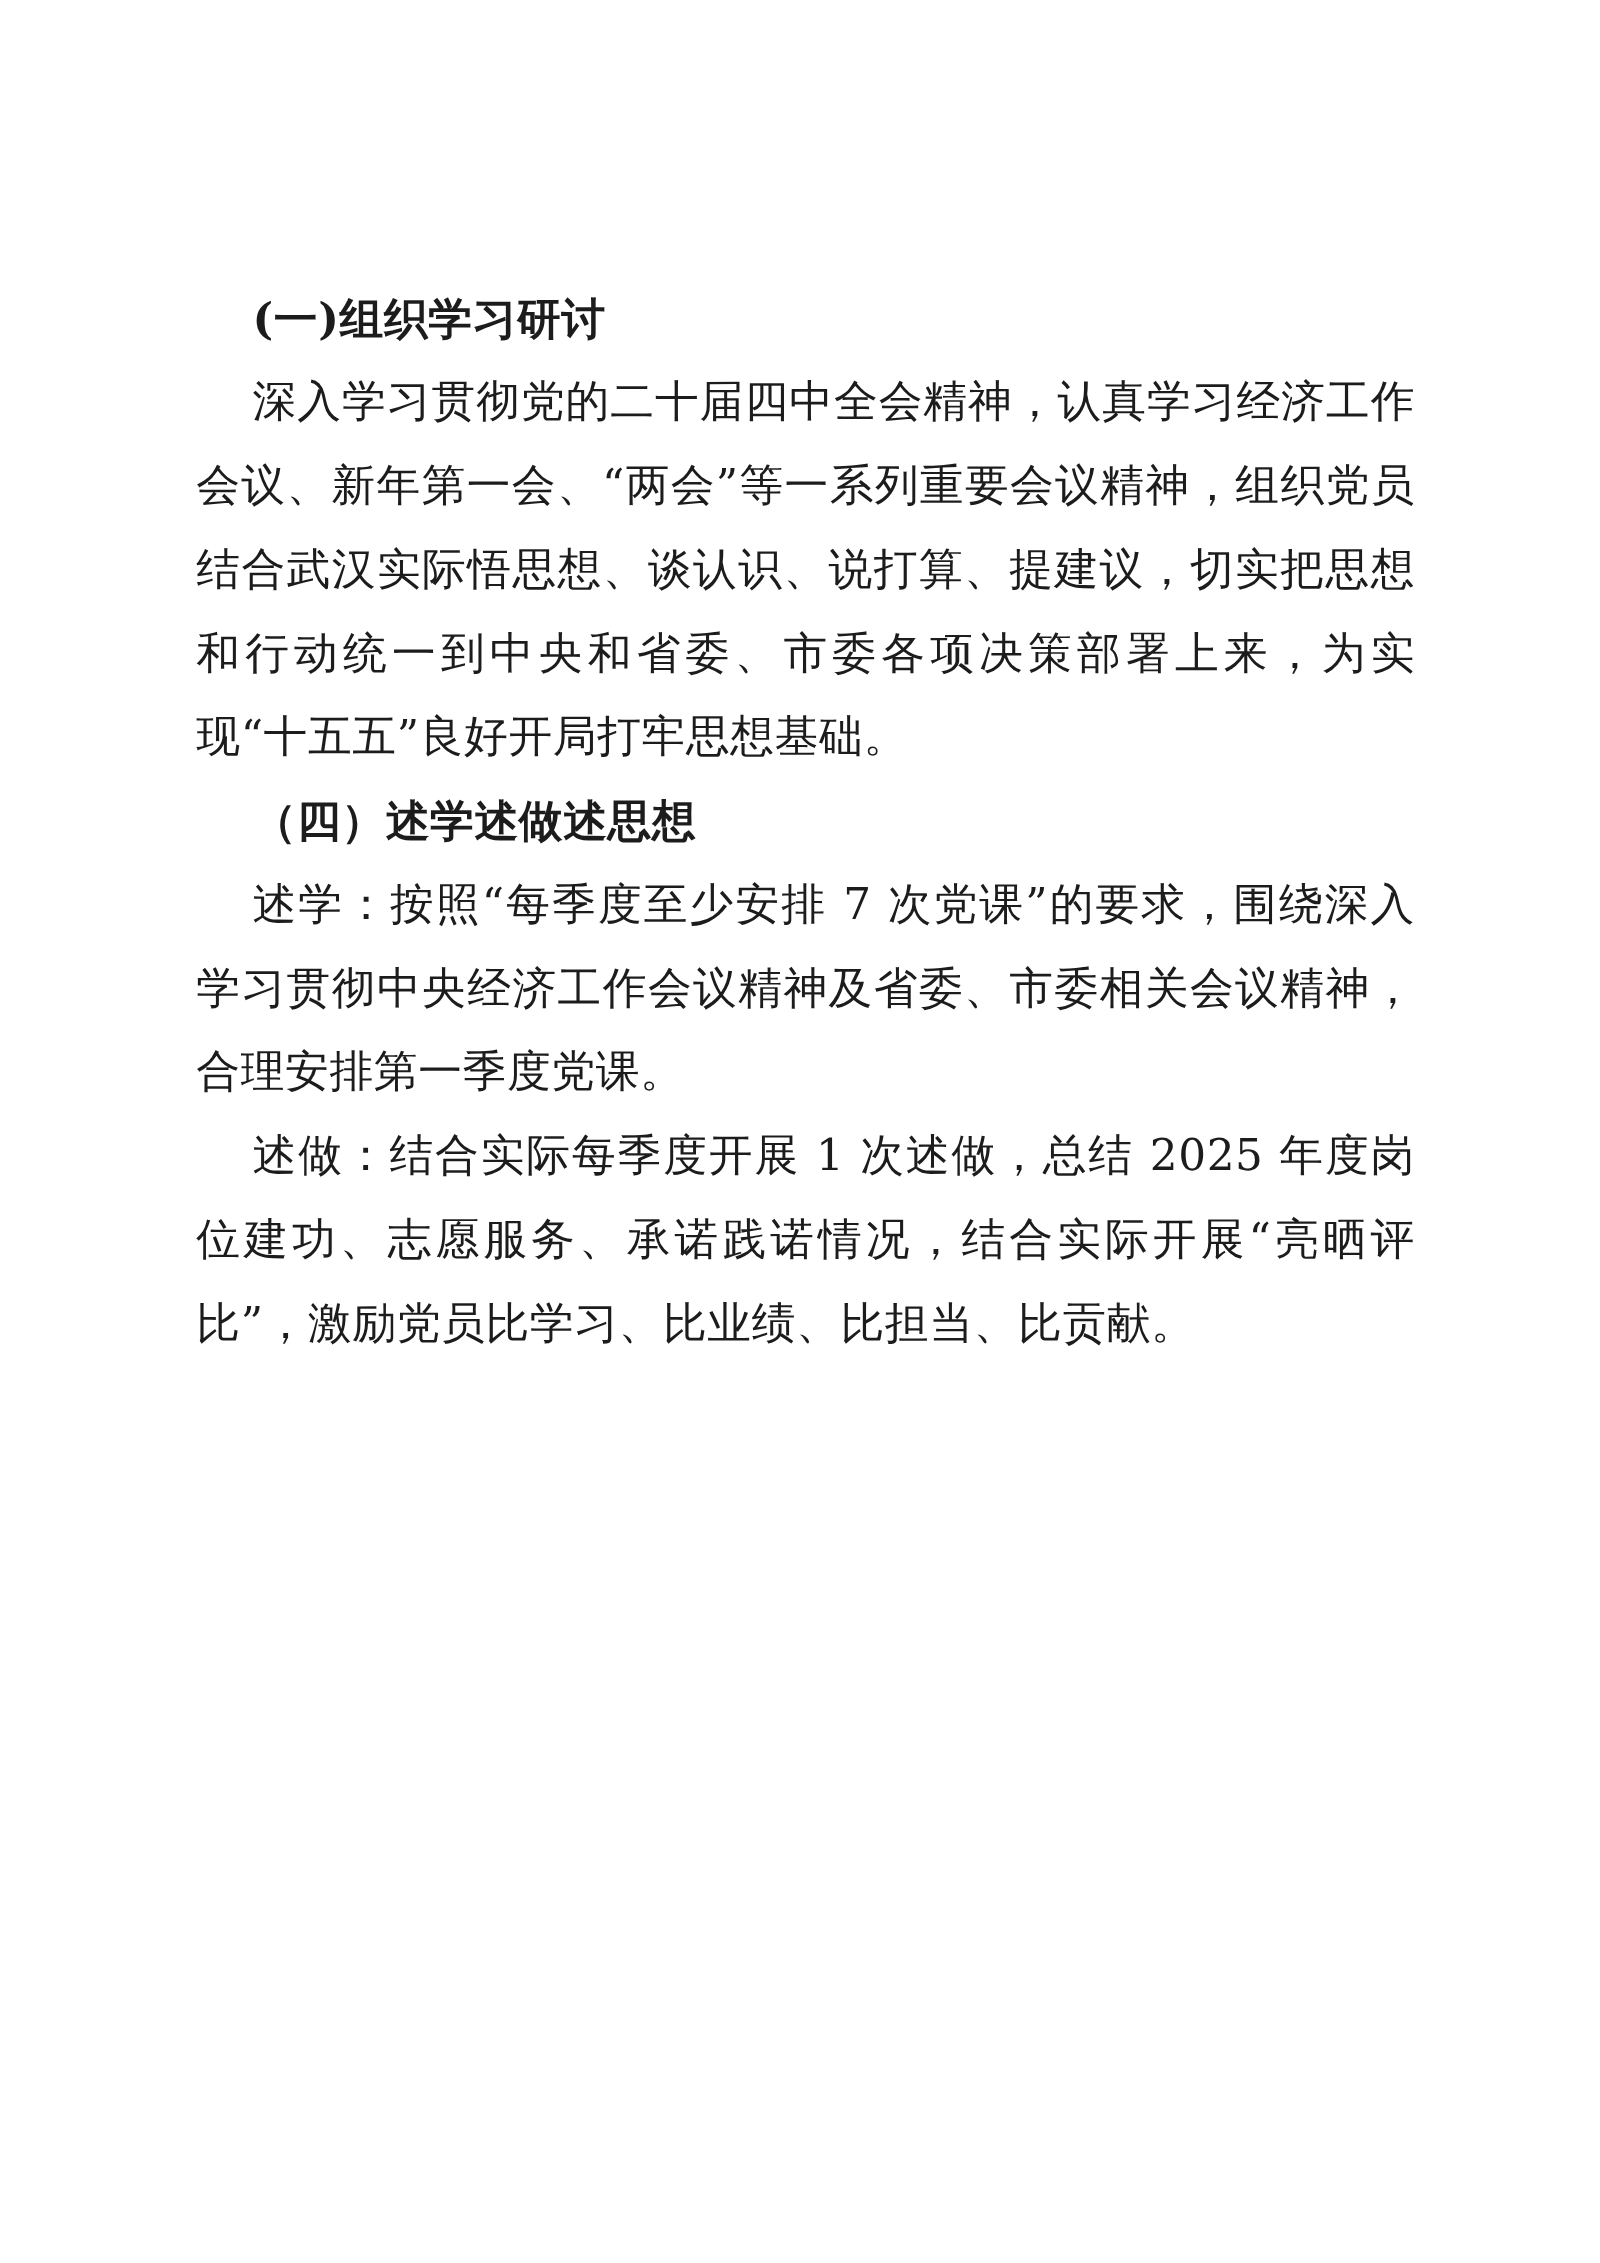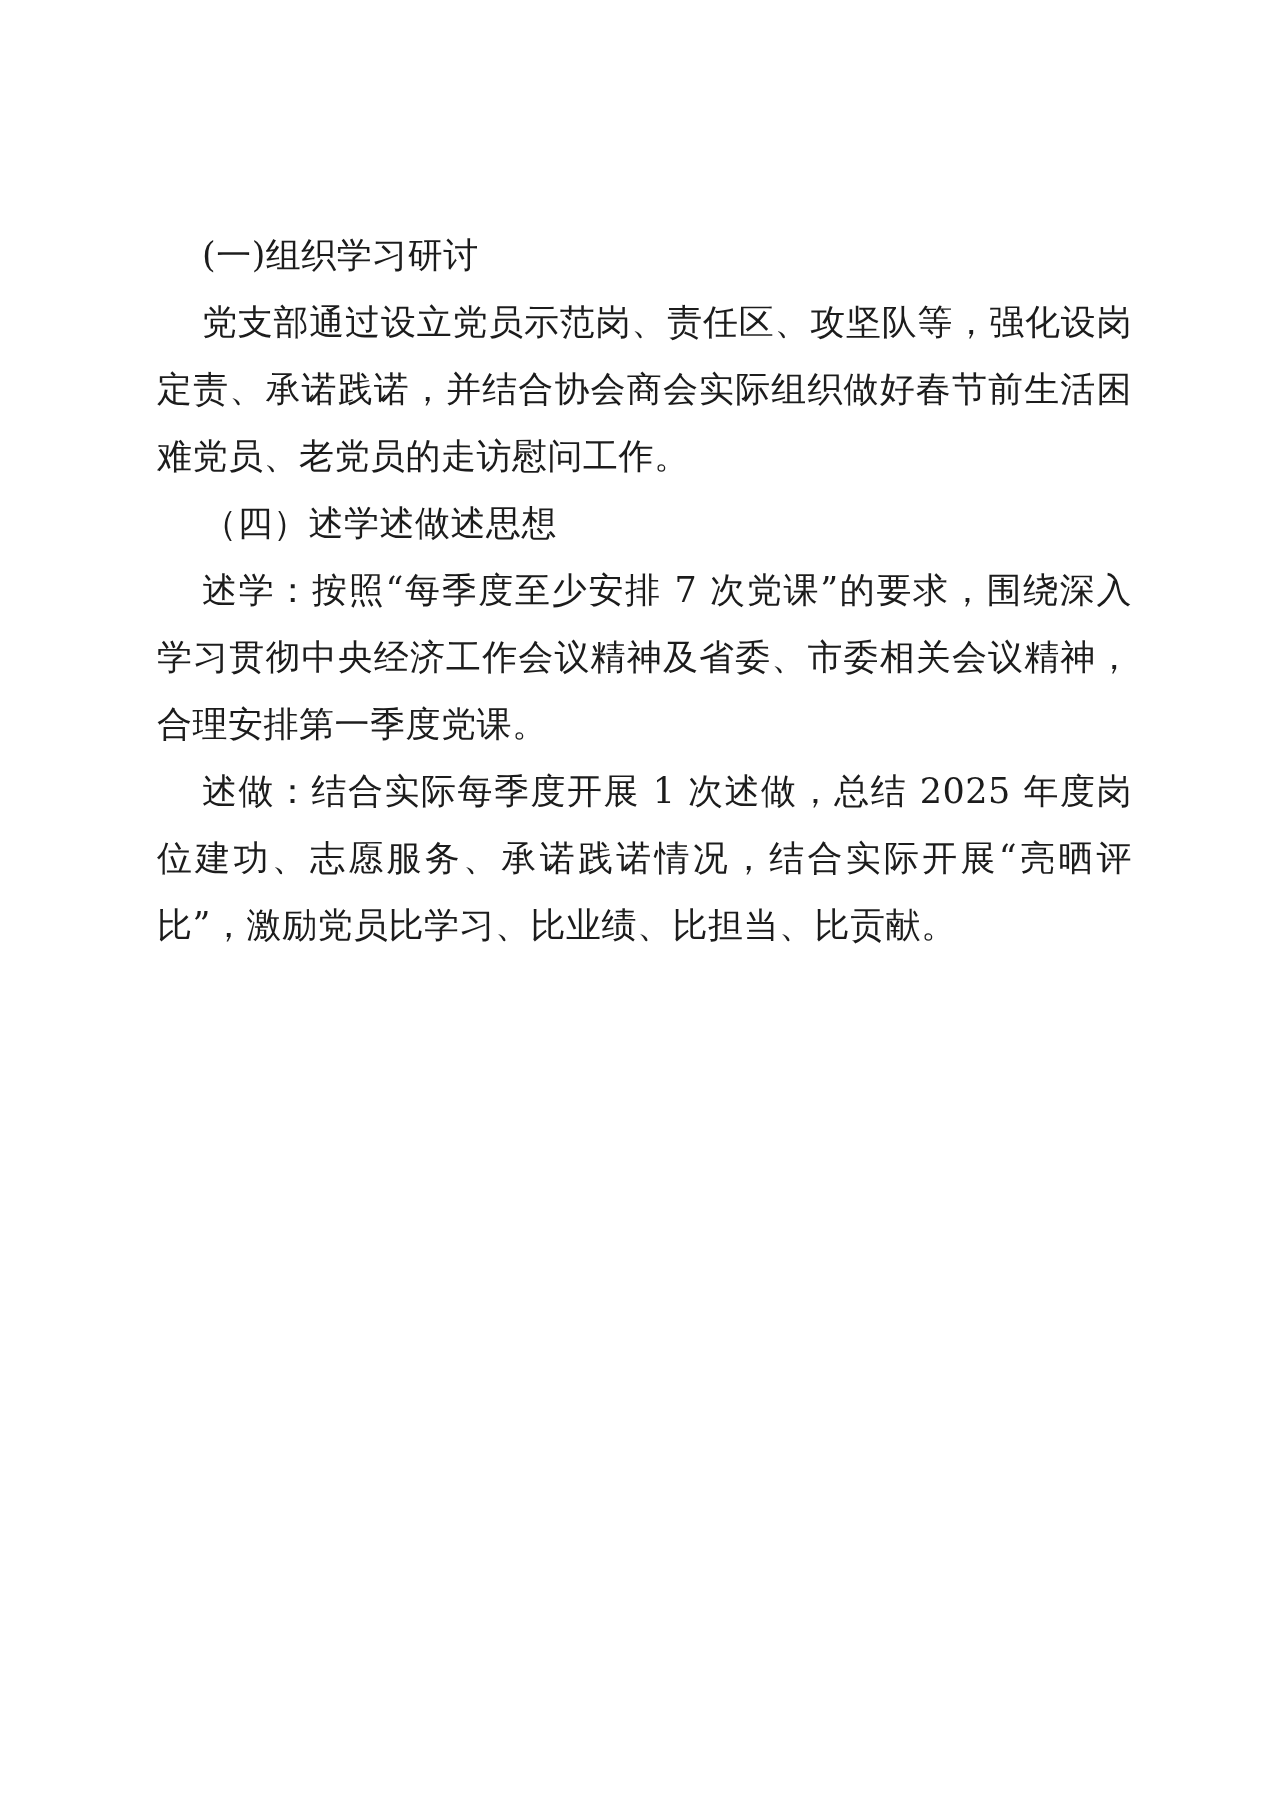--- a/index.html
+++ b/index.html
@@ -31,32 +31,32 @@
     font-size: 35px;
     line-height: 67px;
     color: #1c1c1c;
     text-align: justify;
     text-justify: inter-ideograph;
     letter-spacing: 0.5px;
   }
   .doc-heading {
     margin: 0;
     text-indent: 45px;
-    font-weight: 400;
+    font-weight: 700;
     text-align: left;
   }
   .doc-para {
     margin: 0;
     text-indent: 45px;
   }
 </style>
 </head>
 <body>
 
 <div class="page">
   <div class="doc-content">
     <p class="doc-heading">(一)组织学习研讨</p>
-    <p class="doc-para">党支部通过设立党员示范岗、责任区、攻坚队等，强化设岗定责、承诺践诺，并结合协会商会实际组织做好春节前生活困难党员、老党员的走访慰问工作。</p>
+    <p class="doc-para">深入学习贯彻党的二十届四中全会精神，认真学习经济工作会议、新年第一会、“两会”等一系列重要会议精神，组织党员结合武汉实际悟思想、谈认识、说打算、提建议，切实把思想和行动统一到中央和省委、市委各项决策部署上来，为实现“十五五”良好开局打牢思想基础。</p>
     <p class="doc-heading">（四）述学述做述思想</p>
     <p class="doc-para">述学：按照“每季度至少安排 7 次党课”的要求，围绕深入学习贯彻中央经济工作会议精神及省委、市委相关会议精神，合理安排第一季度党课。</p>
     <p class="doc-para">述做：结合实际每季度开展 1 次述做，总结 2025 年度岗位建功、志愿服务、承诺践诺情况，结合实际开展“亮晒评比”，激励党员比学习、比业绩、比担当、比贡献。</p>
   </div>
 </div>
 
 </body></html>

